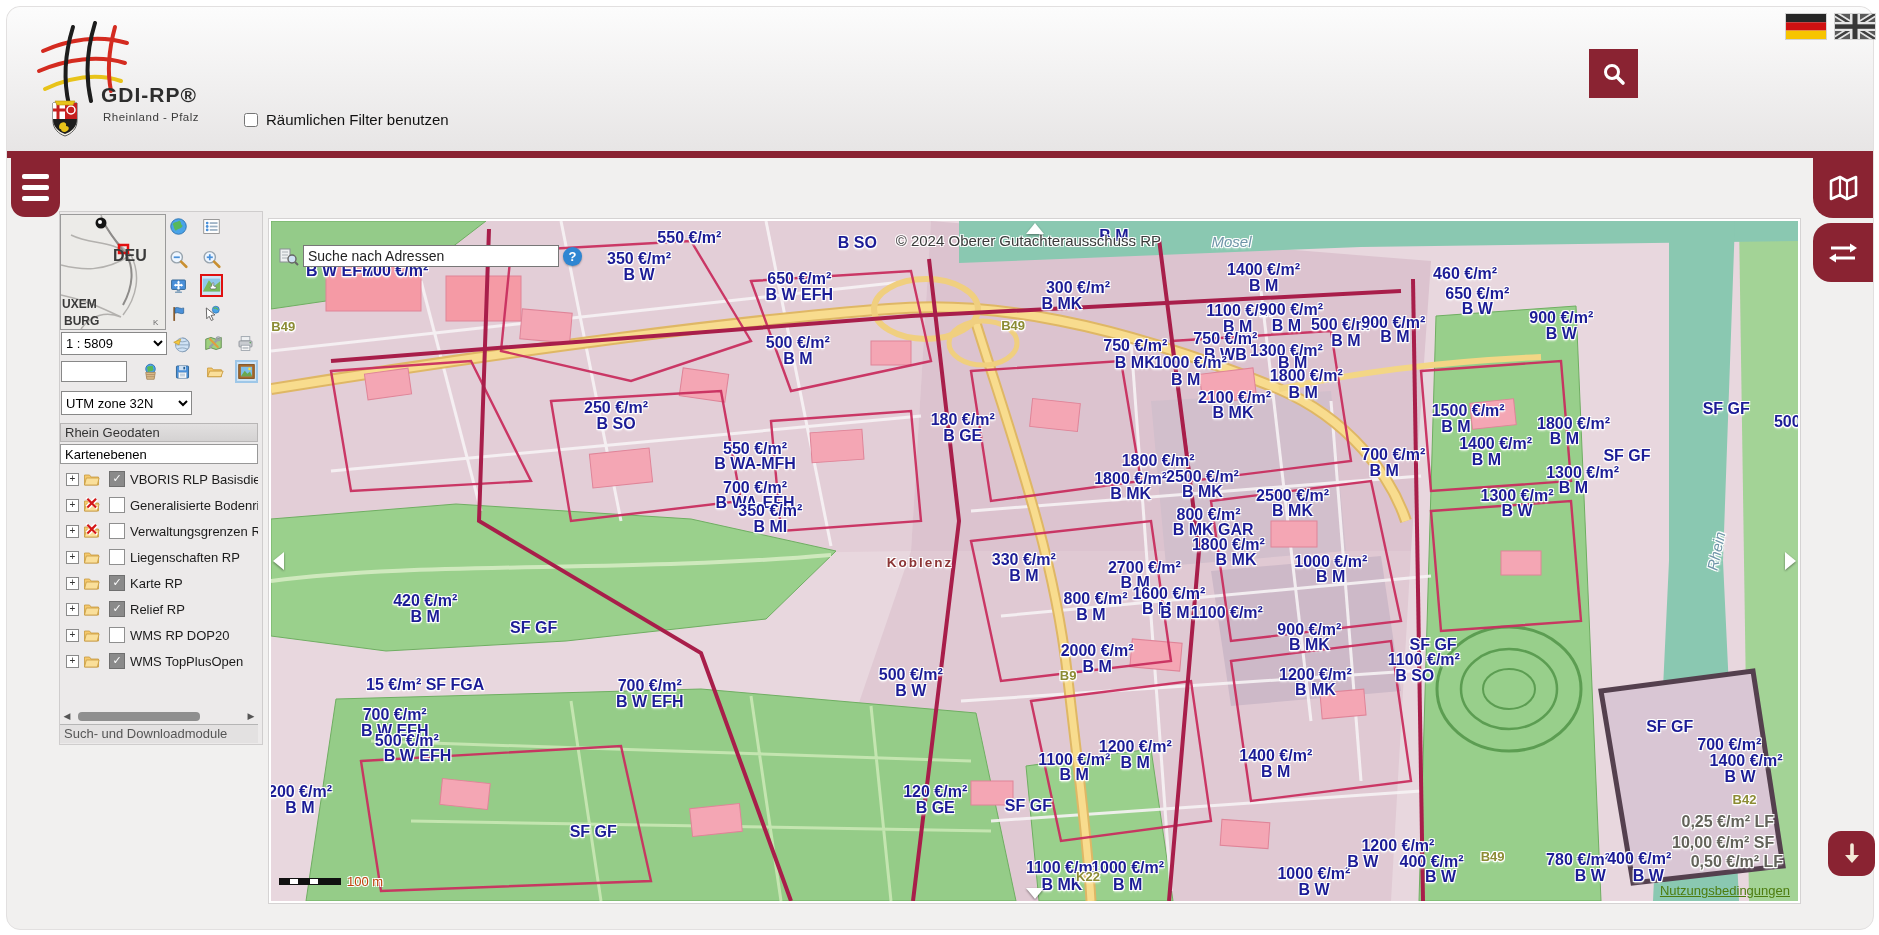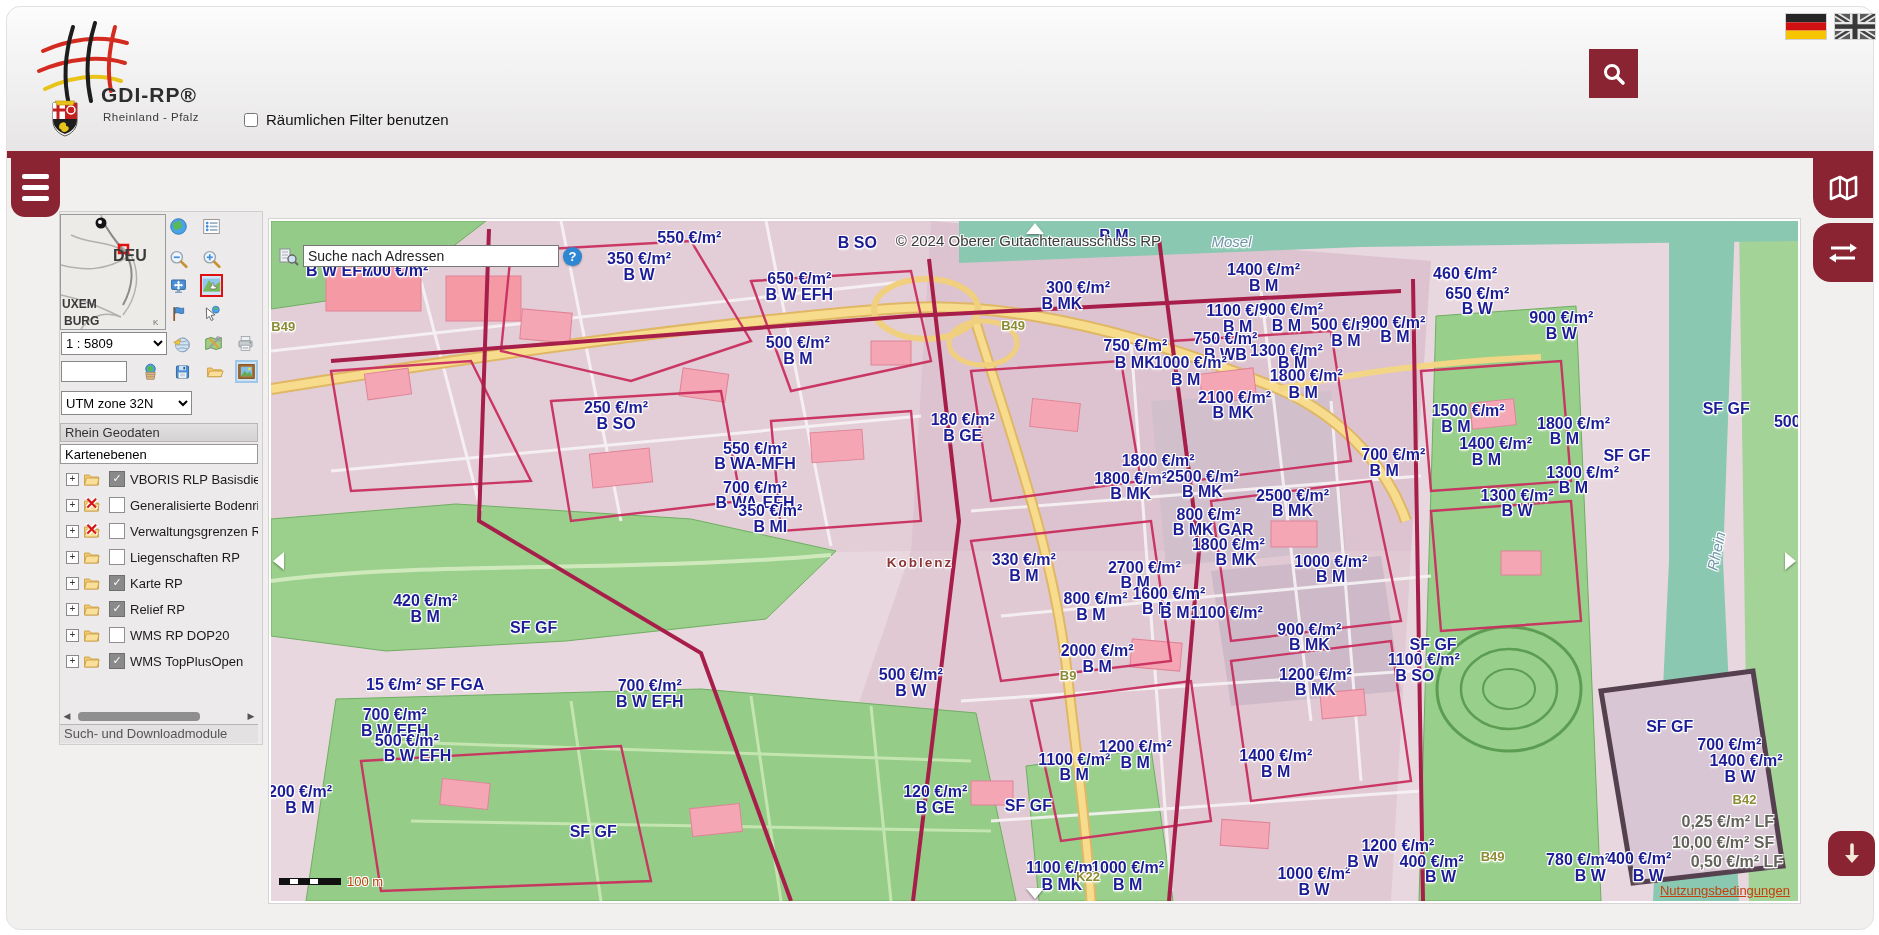--- a/index.html
+++ b/index.html
@@ -80,21 +80,21 @@
     text-shadow:-1px -1px 0 #fff,1px -1px 0 #fff,-1px 1px 0 #fff,1px 1px 0 #fff;white-space:nowrap;}
   #addr-box{position:absolute;left:8px;top:24px;display:flex;align-items:center;}
   #addr-input{width:256px;height:22px;border:1px solid #777;font-size:14px;padding:0 4px;color:#222;
     background:#fff;box-sizing:border-box;margin-left:4px;}
   #addr-help{width:19px;height:19px;border-radius:50%;background:#2f86d2;color:#fff;font-size:13px;font-weight:bold;
     text-align:center;line-height:19px;margin-left:4px;cursor:pointer;box-shadow:0 1px 2px rgba(0,0,0,.3);}
   #scalebar{position:absolute;left:8px;bottom:12px;display:flex;align-items:center;}
   #scalebar .seg{height:7px;}
   #scalebar-label{font-size:13px;color:#c2410c;margin-left:6px;
     text-shadow:-1px -1px 0 #fff,1px -1px 0 #fff,-1px 1px 0 #fff,1px 1px 0 #fff;}
-  #terms-link{position:absolute;right:8px;bottom:3px;font-size:13px;color:#c2410c;text-decoration:underline;cursor:pointer;}
+  #terms-link{position:absolute;right:8px;bottom:3px;font-size:13px;color:#4d7c0f;text-decoration:underline;cursor:pointer;}
   .pan-arrow{position:absolute;width:0;height:0;filter:drop-shadow(0 1px 1px rgba(0,0,0,.45));cursor:pointer;}
   #pan-up{left:50%;top:2px;margin-left:-9px;border-left:9px solid transparent;border-right:9px solid transparent;border-bottom:11px solid #fff;}
   #pan-down{left:50%;bottom:2px;margin-left:-9px;border-left:9px solid transparent;border-right:9px solid transparent;border-top:11px solid #fff;}
   #pan-left{left:2px;top:50%;margin-top:-9px;border-top:9px solid transparent;border-bottom:9px solid transparent;border-right:11px solid #fff;}
   #pan-right{right:2px;top:50%;margin-top:-9px;border-top:9px solid transparent;border-bottom:9px solid transparent;border-left:11px solid #fff;}
 </style>
 </head>
 <body>
 
 <div id="canvas">

